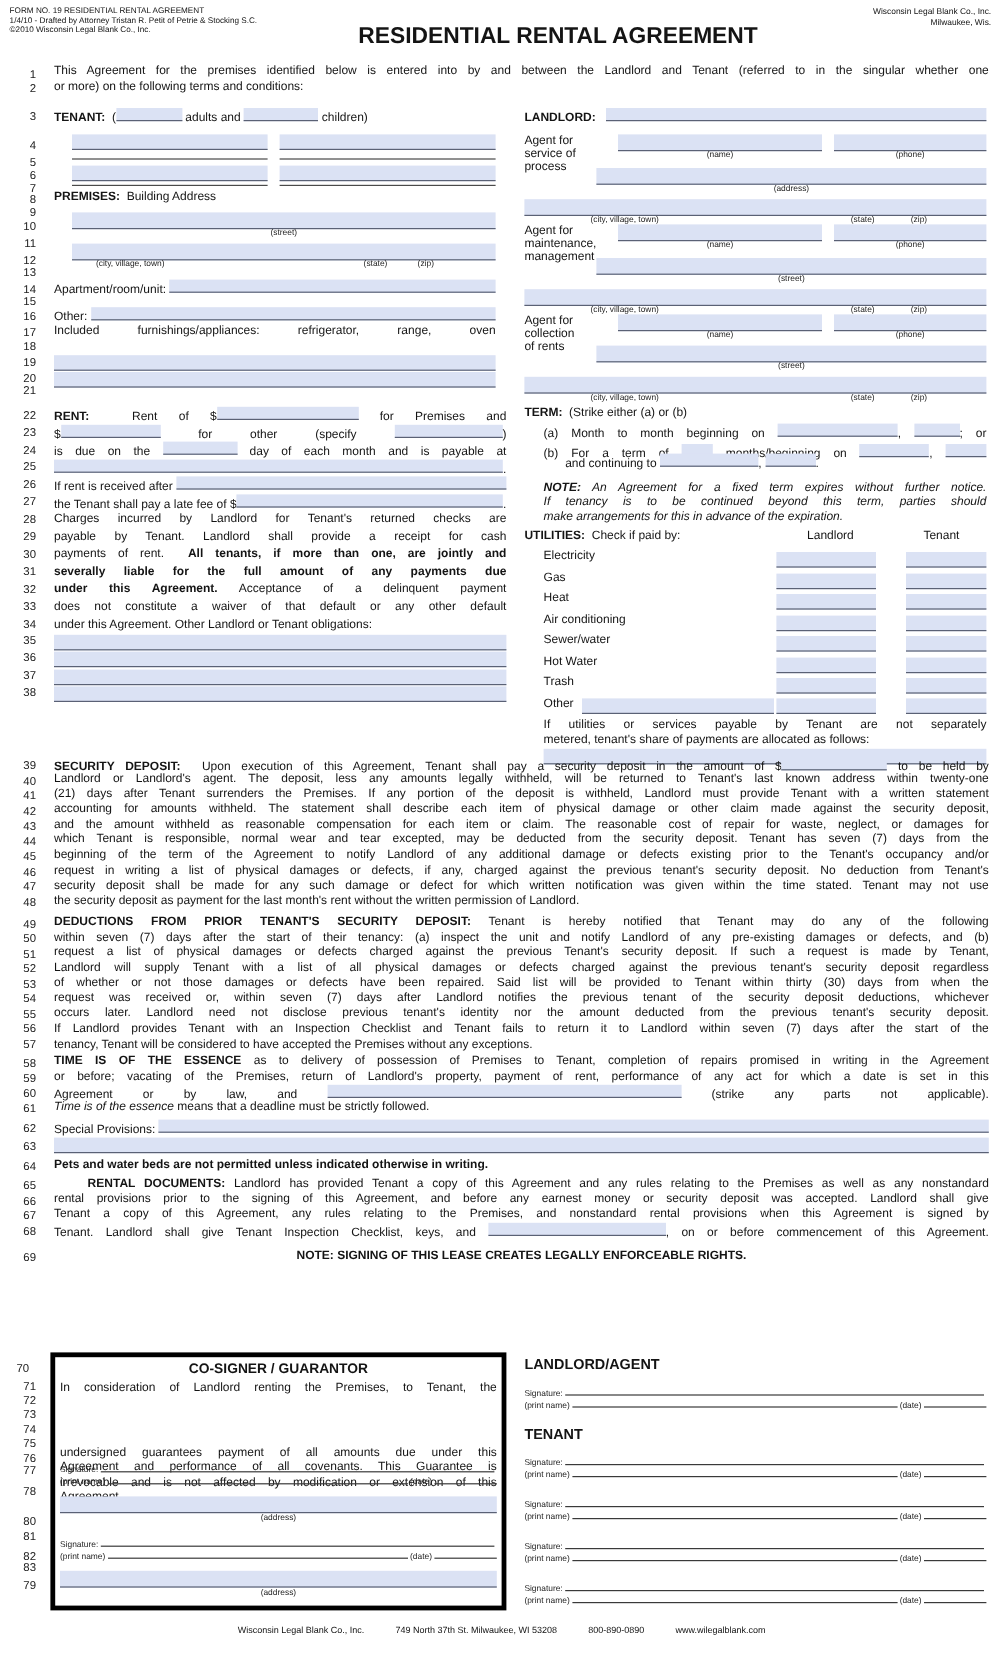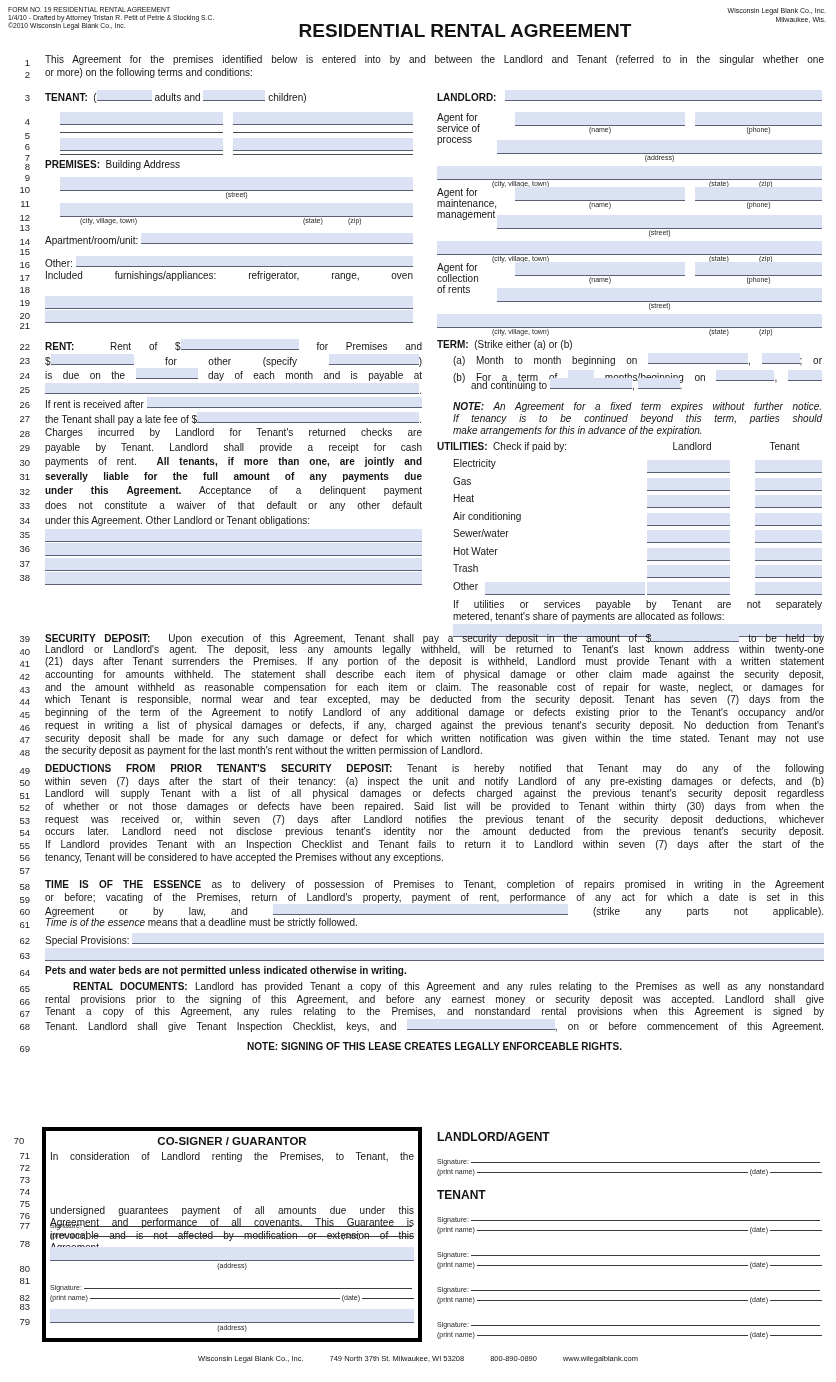--- a/index.html
+++ b/index.html
@@ -312,20 +312,21 @@
     <div class="pline tline j" style="position:static;">which Tenant is responsible, normal wear and tear excepted, may be deducted from the security deposit. Tenant has seven (7) days from the</div>
     <div class="pline tline j" style="position:static;">beginning of the term of the Agreement to notify Landlord of any additional damage or defects existing prior to the Tenant's occupancy and/or</div>
     <div class="pline tline j" style="position:static;">request in writing a list of physical damages or defects, if any, charged against the previous tenant's security deposit. No deduction from Tenant's</div>
     <div class="pline tline j" style="position:static;">security deposit shall be made for any such damage or defect for which written notification was given within the time stated. Tenant may not use</div>
     <div class="pline tline" style="position:static;">the security deposit as payment for the last month's rent without the written permission of Landlord.</div>
   </div>
 
   <div class="abs" style="left:45px;top:763px;width:779px;">
     <div class="pline tline j" style="position:static;"><span class="seg" style="font-weight: bold;">DEDUCTIONS FROM PRIOR TENANT'S SECURITY DEPOSIT:</span><span class="seg"> Tenant is hereby notified that Tenant may do any of the following</span></div>
     <div class="pline tline j" style="position:static;">within seven (7) days after the start of their tenancy: (a) inspect the unit and notify Landlord of any pre-existing damages or defects, and (b)</div>
+    <div class="pline tline j" style="position:static;">request a list of physical damages or defects charged against the previous Tenant's security deposit. If such a request is made by Tenant,</div>
     <div class="pline tline j" style="position:static;">Landlord will supply Tenant with a list of all physical damages or defects charged against the previous tenant's security deposit regardless</div>
     <div class="pline tline j" style="position:static;">of whether or not those damages or defects have been repaired. Said list will be provided to Tenant within thirty (30) days from when the</div>
     <div class="pline tline j" style="position:static;">request was received or, within seven (7) days after Landlord notifies the previous tenant of the security deposit deductions, whichever</div>
     <div class="pline tline j" style="position:static;">occurs later. Landlord need not disclose previous tenant's identity nor the amount deducted from the previous tenant's security deposit.</div>
     <div class="pline tline j" style="position:static;">If Landlord provides Tenant with an Inspection Checklist and Tenant fails to return it to Landlord within seven (7) days after the start of the</div>
     <div class="pline tline" style="position:static;">tenancy, Tenant will be considered to have accepted the Premises without any exceptions.</div>
   </div>
 
   <div class="abs" style="left:45px;top:879px;width:779px;">
     <div class="pline tline j" style="position:static;"><span class="seg" style="font-weight: bold;">TIME IS OF THE ESSENCE</span><span class="seg"> as to delivery of possession of Premises to Tenant, completion of repairs promised in writing in the Agreement</span></div>

